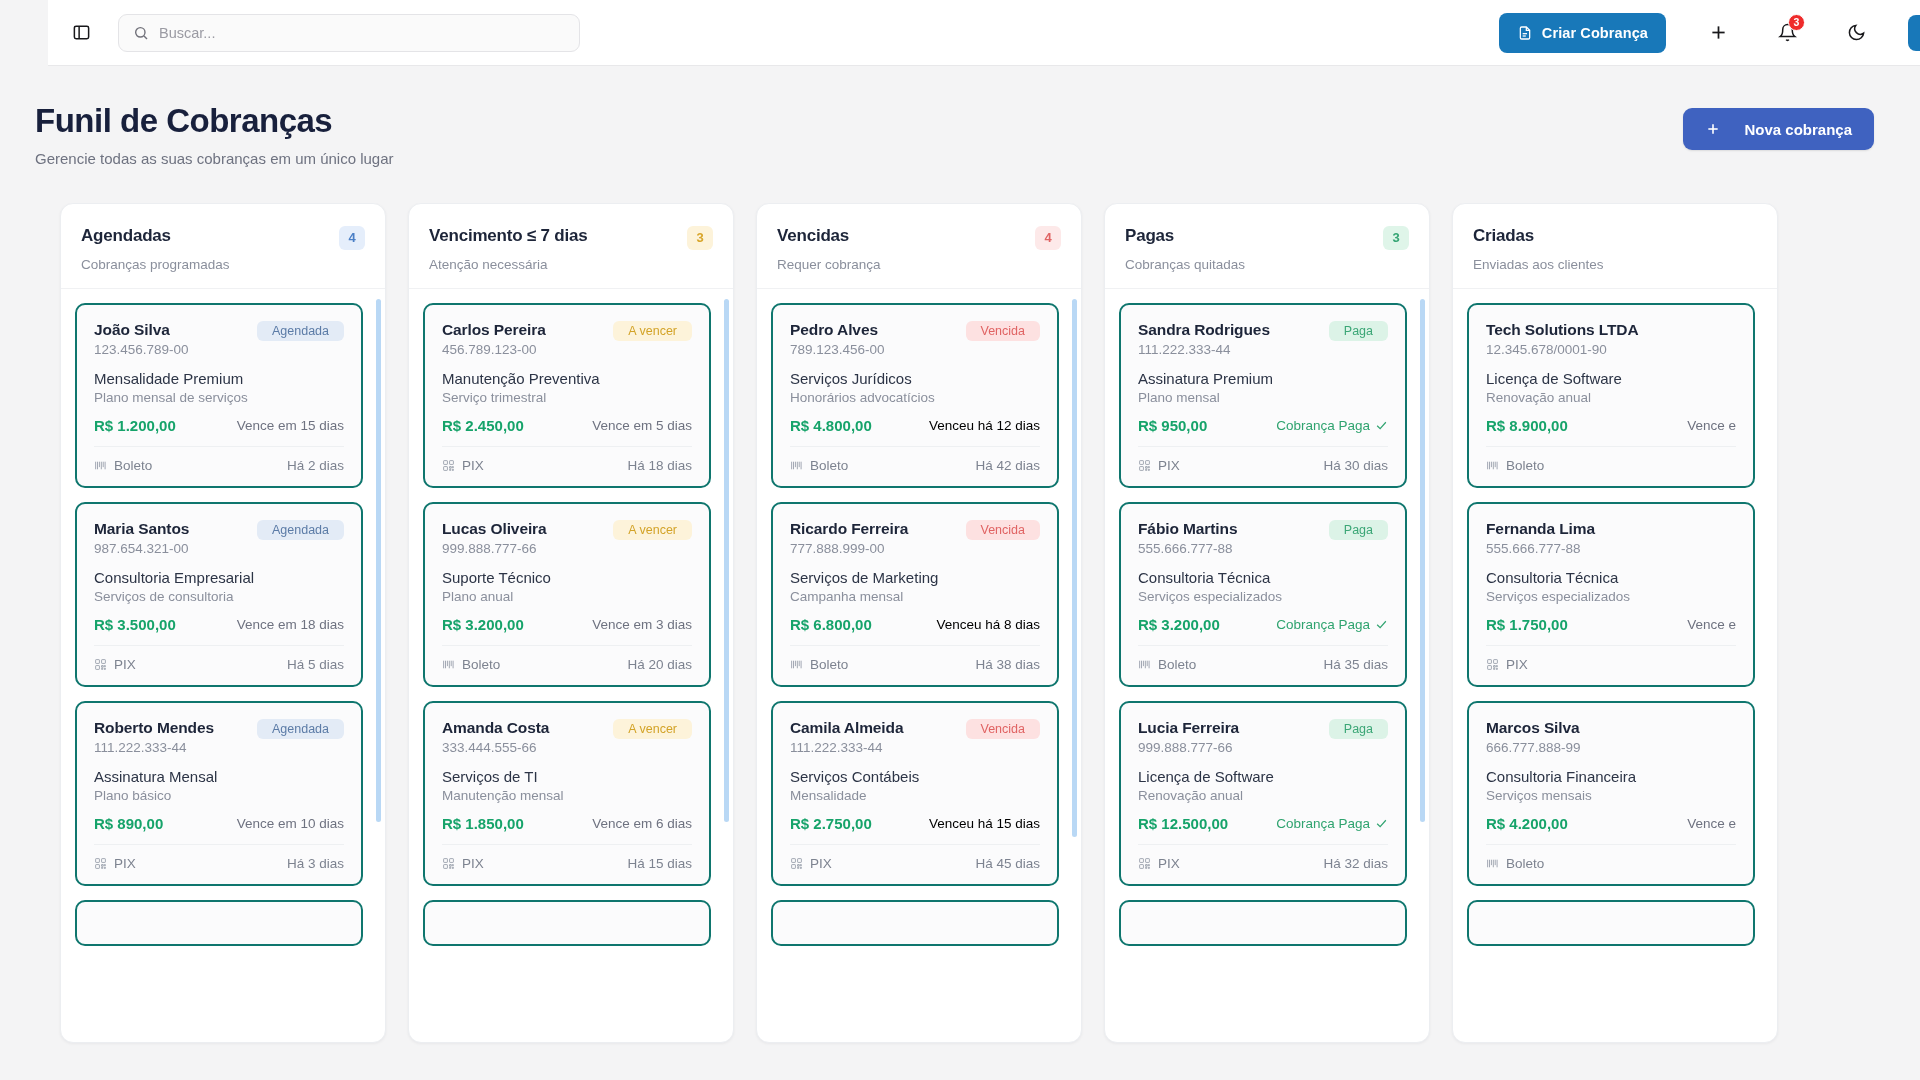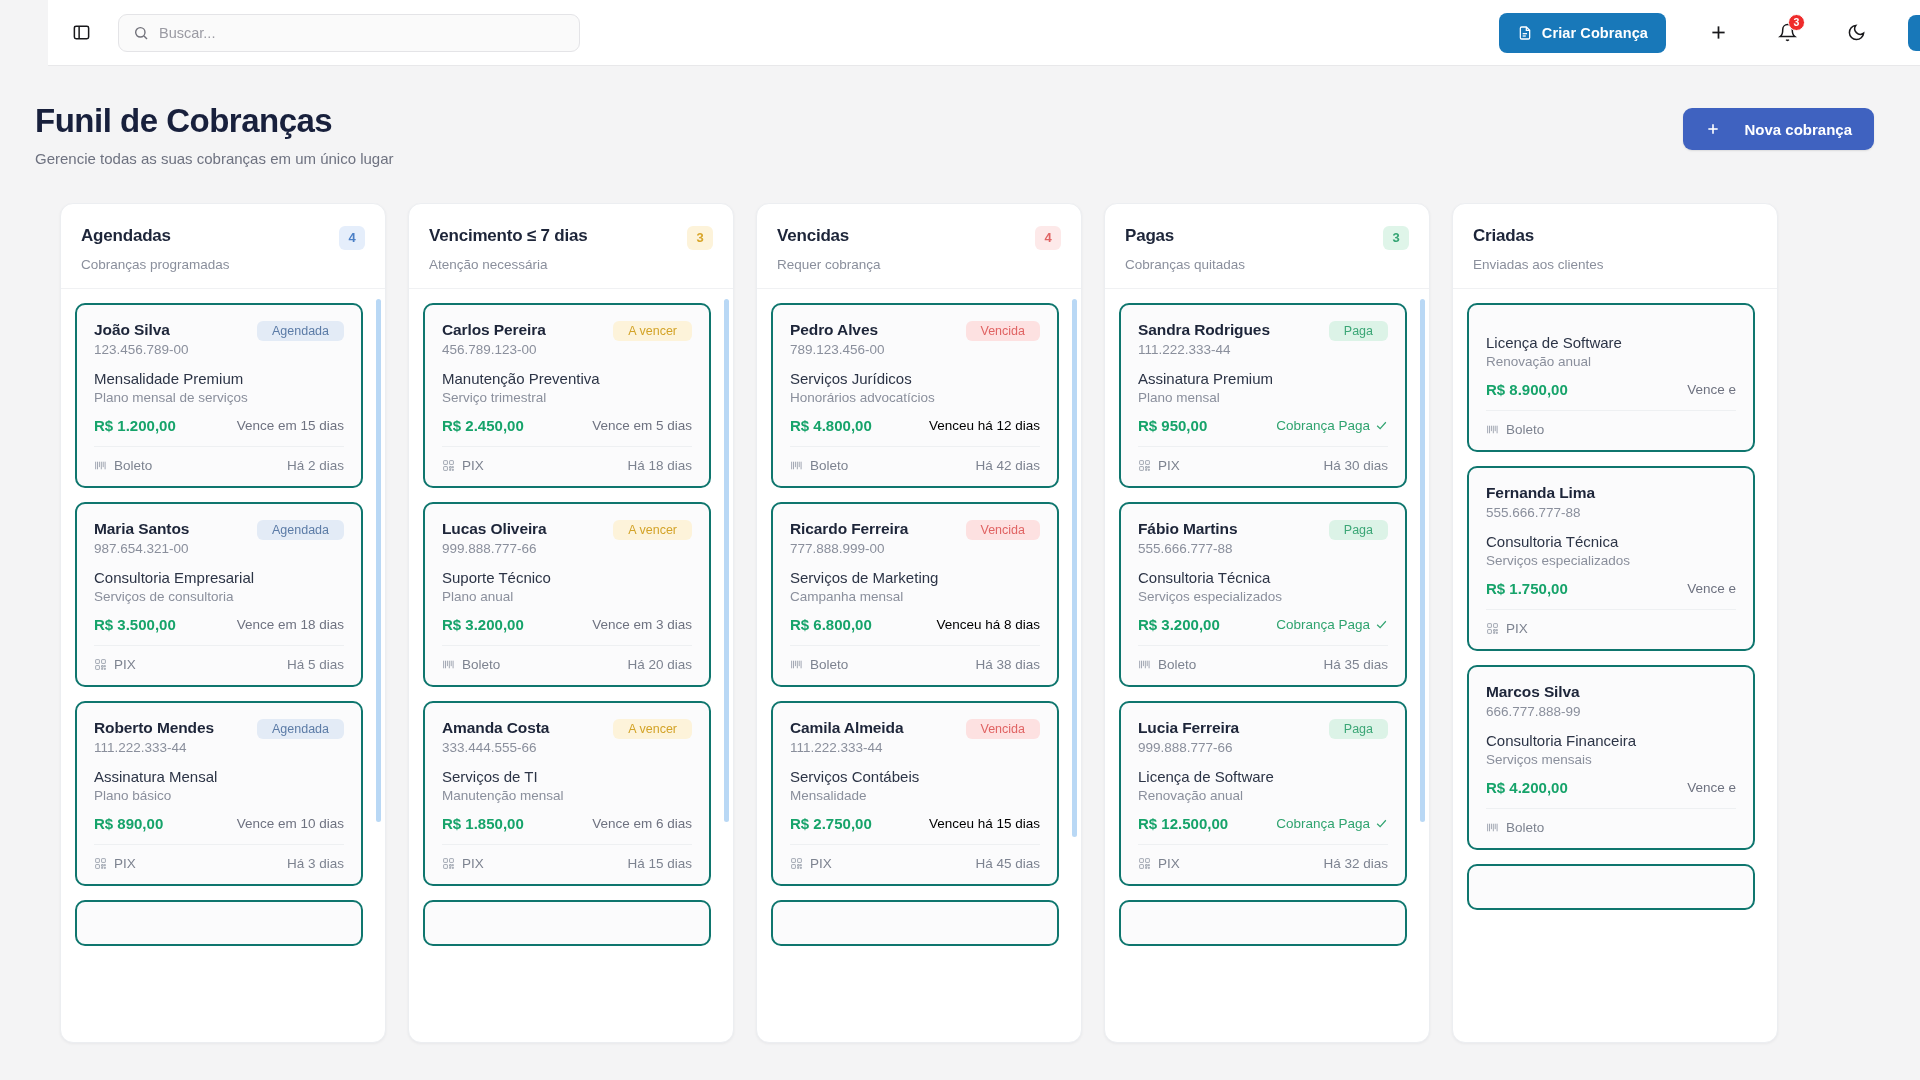--- a/index.html
+++ b/index.html
@@ -759,20 +759,26 @@
       <div class="col-head">
         <div class="col-head-top">
           <div class="col-title">Criadas</div>
           <div class="col-count" style="background: transparent; color: transparent;"></div>
         </div>
         <div class="col-sub">Enviadas aos clientes</div>
       </div>
       <div class="col-body">
         <div class="col-scroll">
           <div class="card">
+            <div class="card-row1">
+              <div>
+                <div class="c-name">Tech Solutions LTDA</div>
+                <div class="c-doc">12.345.678/0001-90</div>
+              </div>
+            </div>
             <div class="c-service">Licença de Software</div>
             <div class="c-desc">Renovação anual</div>
             <div class="card-row2">
               <div class="c-amount">R$ 8.900,00</div>
               <div class="c-due">
                 <span>Vence e</span>
               </div>
             </div>
             <div class="card-foot">
               <div class="c-method">

